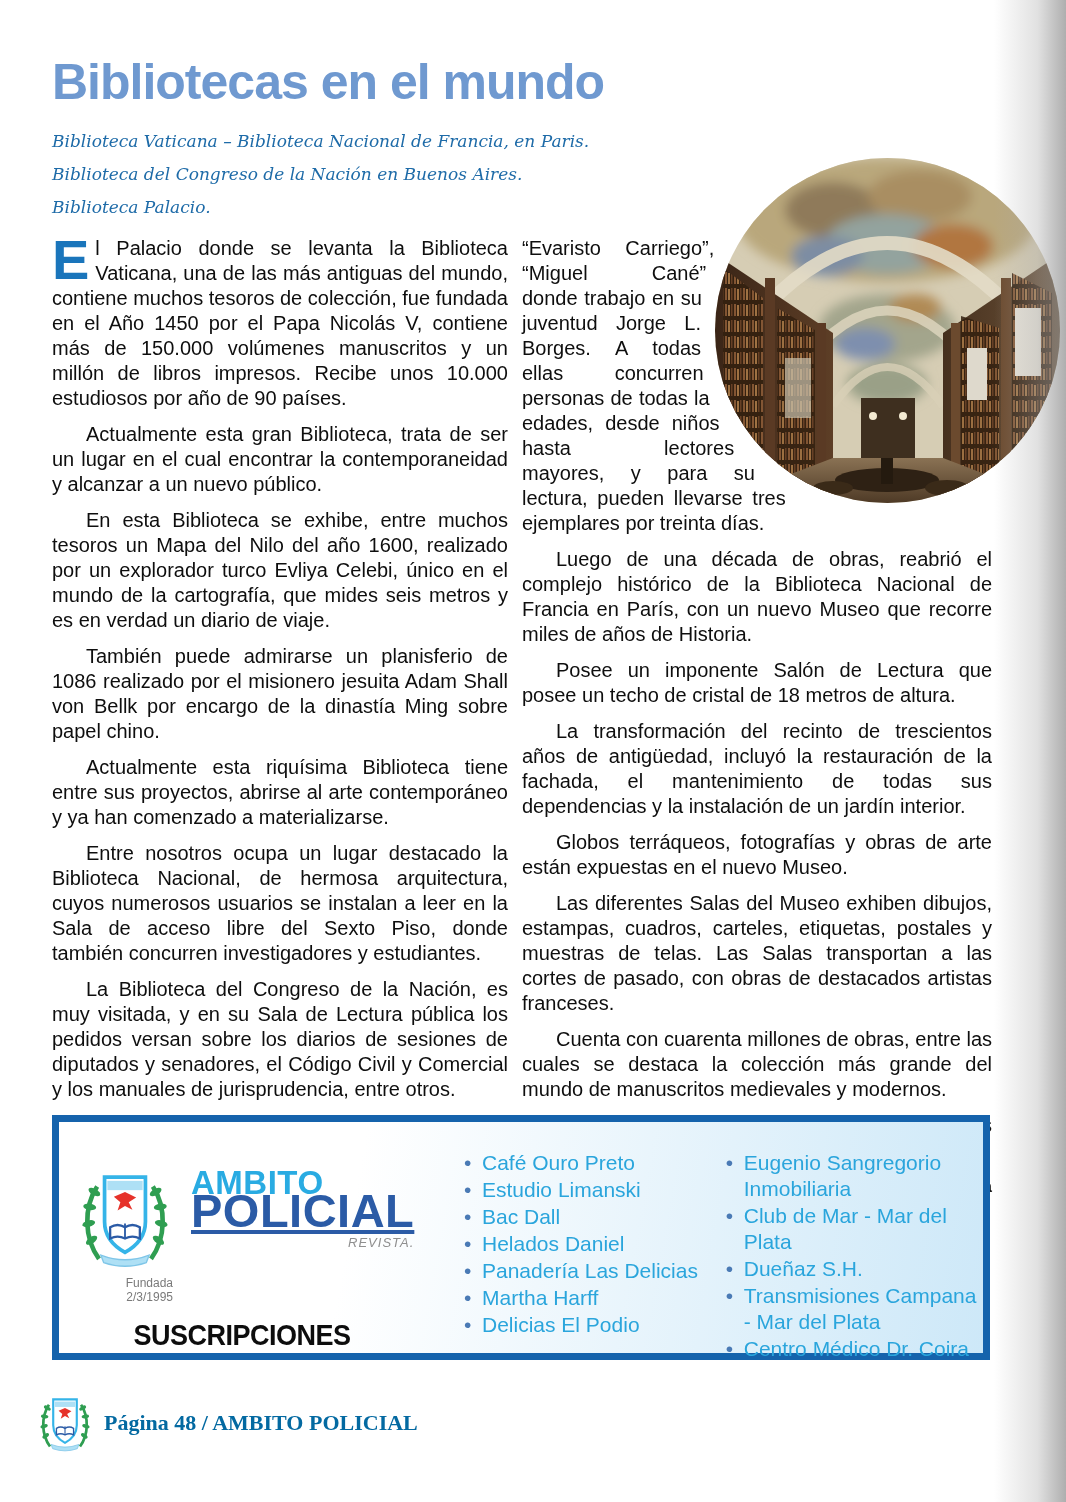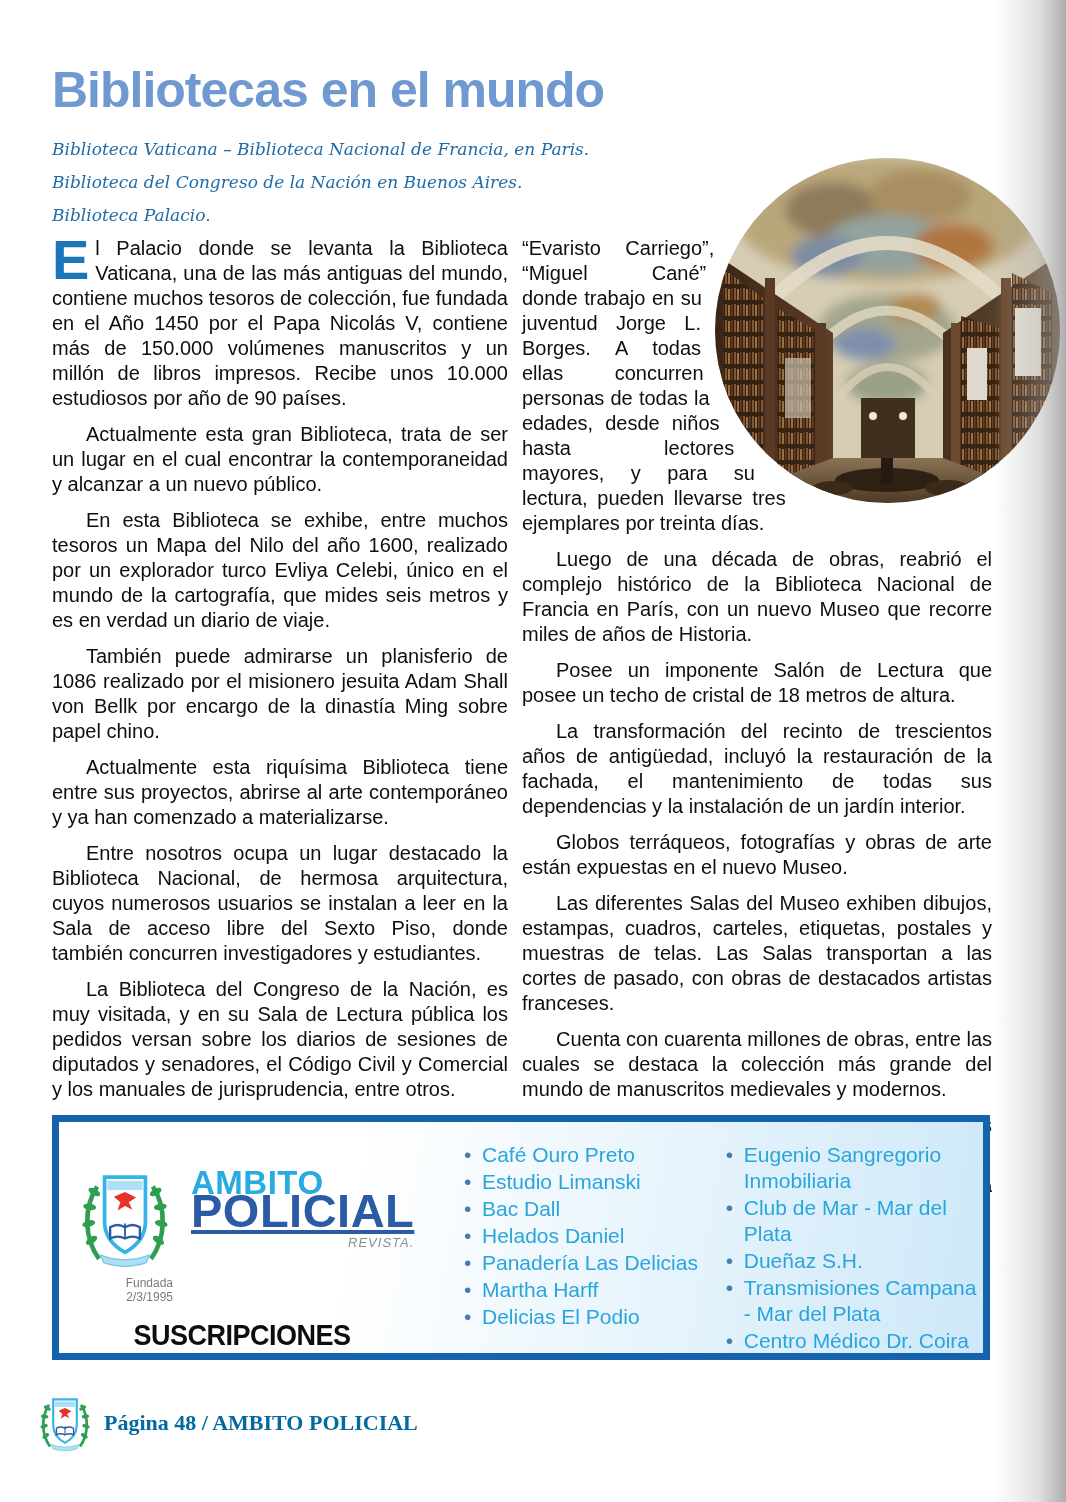--- a/index.html
+++ b/index.html
@@ -5,21 +5,21 @@
   html,body{margin:0;padding:0;}
   body{
     width:1066px;height:1502px;position:relative;background:#ffffff;
     font-family:"Liberation Sans", sans-serif;color:#0e0e0e;overflow:hidden;
   }
   
   .edge-shadow{
     position:absolute;top:0;right:0;width:72px;height:100%;z-index:50;pointer-events:none;
     background:linear-gradient(to right, rgba(175,175,175,0) 0%, rgba(170,170,170,0.35) 60%, rgba(140,140,140,0.7) 100%);
   }
-  .header{position:absolute;left:52px;top:64px;width:900px;}
+  .header{position:absolute;left:52px;top:56px;width:900px;}
   .page-title{
     font-size:50px;font-weight:bold;letter-spacing:-1px;color:#6f99d0;line-height:1.05;
   }
   .subtitle{margin-top:16px;font-family:"DejaVu Serif", serif;font-style:italic;
     color:#1e6ba8;font-size:17px;line-height:33px;}
   
   .article{position:absolute;left:52px;top:236px;width:940px;display:flex;gap:14px;}
   .col{font-size:20px;line-height:25px;text-align:justify;hyphens:auto;-webkit-hyphens:auto;}
   .col-left{width:456px;}
   .col-right{width:470px;}
@@ -47,21 +47,21 @@
   .logo-block{width:350px;padding:44px 0 0 18px;box-sizing:border-box;}
   .logo-row{display:flex;align-items:flex-start;}
   .crest{flex:0 0 auto;}
   .crest-founded{font-size:12px;color:#7a7a7a;text-align:right;margin-top:2px;width:96px;}
   .wm-divider{width:2px;background:#bfbfbf;height:110px;margin:6px 10px 0 8px;}
   .wordmark{line-height:1;}
   .wm-ambito{color:#29abe2;font-weight:bold;font-size:33px;letter-spacing:0.5px;}
   .wm-policial{color:#2b5ba6;font-weight:bold;font-size:47px;letter-spacing:0.5px;margin-top:-12px;text-decoration:underline;}
   .wm-revista{color:#8f8f8f;font-size:13px;font-style:italic;text-align:right;margin-top:2px;letter-spacing:1px;}
   .suscripciones{margin-top:16px;text-align:center;font-weight:bold;font-size:27px;letter-spacing:-0.5px;color:#0d0d0d;width:330px;transform:scaleY(1.08);}
-  .sponsors{padding-top:20px;font-size:21px;line-height:26px;color:#2aa5dc;}
+  .sponsors{padding-top:28px;font-size:21px;line-height:26px;color:#2aa5dc;}
   .sponsors-1{width:268px;margin-left:55px;}
   .sponsors-2{width:276px;margin-left:12px;}
   .sponsor-item{display:flex;margin-bottom:1px;}
   .bullet{flex:0 0 18px;color:#4a7ab5;}
   .bullet::before{content:"\2022";font-size:21px;}
   .sponsor-text{flex:1;}
   
   .footer{position:absolute;left:38px;top:1393px;display:flex;align-items:center;}
   .footer-text{margin-left:12px;font-family:"Liberation Serif", serif;font-weight:bold;font-size:22px;color:#0369a1;}
 </style>

